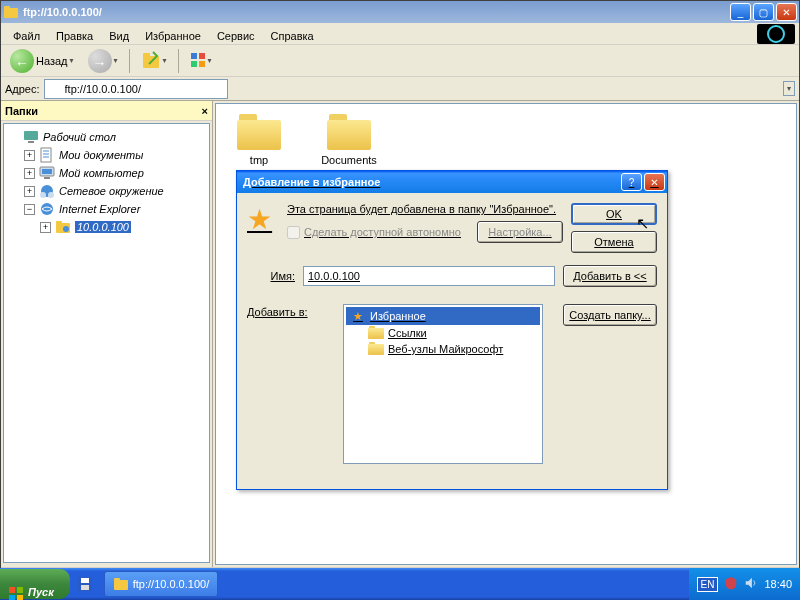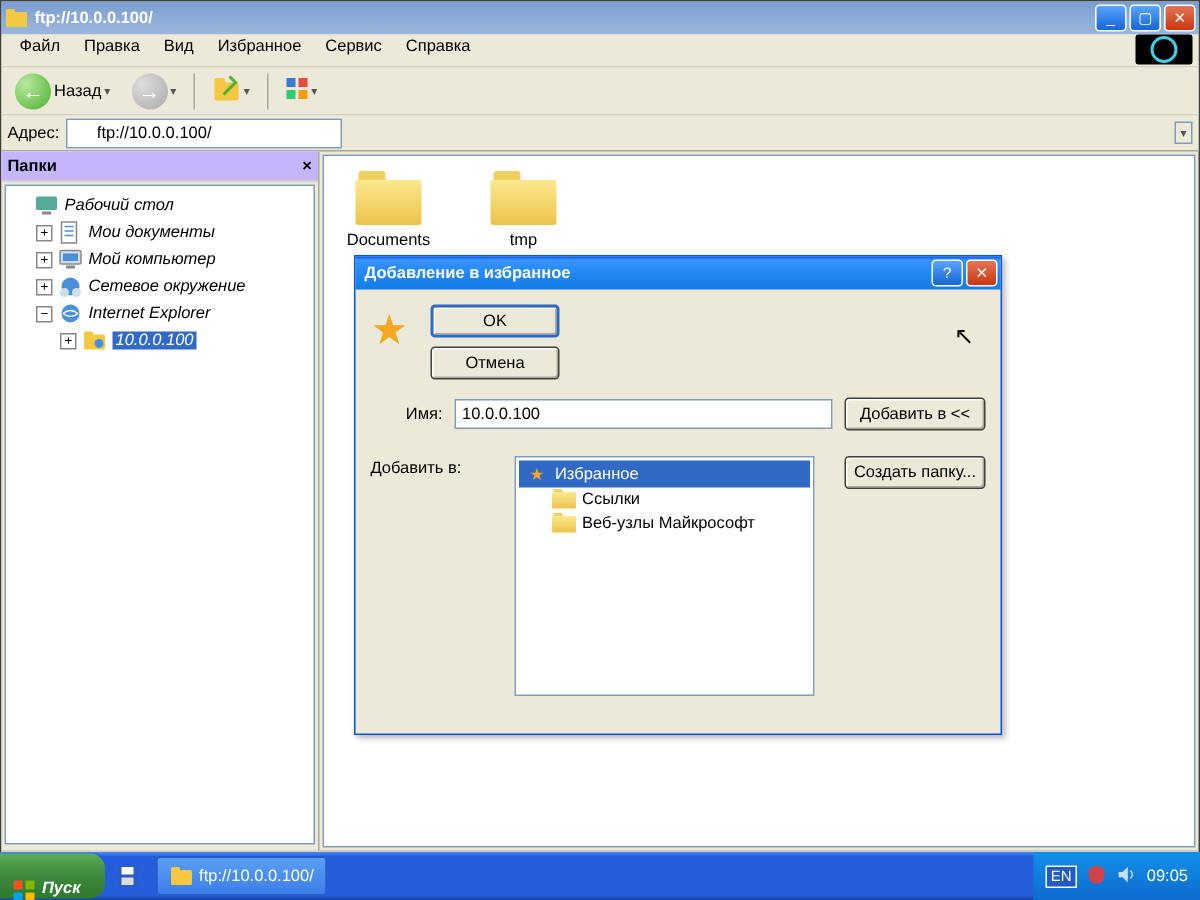--- a/index.html
+++ b/index.html
@@ -9,40 +9,40 @@
 .main-window { left: 0; top: 0; width: 800px; height: 568px; border: 1px solid #404040; }
 
 .titlebar { height: 22px; background: linear-gradient(to bottom, #0058ee, #3a93ff 10%, #288af7 40%, #127ce7); color: #fff; display: flex; align-items: center; padding: 0 2px; }
 .titlebar.inactive { background: linear-gradient(to bottom, #7a9ed0, #9db7dc); }
 .titlebar .icon { width: 16px; height: 16px; margin-right: 4px; }
 .titlebar .title { flex: 1; font-weight: bold; }
 .titlebar .win-btns { display: flex; gap: 2px; }
 .win-btn { width: 21px; height: 18px; background: linear-gradient(to bottom, #5aa3ff, #1666d5); border: 1px solid #fff; border-radius: 3px; color: #fff; display: flex; align-items: center; justify-content: center; font-family: Marlett, Arial; font-size: 10px; cursor: pointer; }
 .win-btn.close { background: linear-gradient(to bottom, #e67454, #c83810); }
 
-.menubar { height: 22px; background: #ece9d8; display: flex; align-items: flex-start; padding: 0 4px; border-bottom: 1px solid #d4d0c8; }
+.menubar { height: 22px; background: #ece9d8; display: flex; align-items: flex-end; padding: 0 4px; border-bottom: 1px solid #d4d0c8; }
 .menu-item { padding: 2px 8px; cursor: pointer; }
 .menu-logo { margin-left: auto; width: 38px; height: 20px; background: #000; border-radius: 2px; display:flex; align-items:center; justify-content:center; }
 .menu-logo::after { content:''; width:14px; height:14px; border:2px solid #3fd0e8; border-radius:50%; }
 
 .toolbar { height: 32px; background: #ece9d8; display: flex; align-items: center; padding: 0 4px; border-bottom: 1px solid #d4d0c8; gap: 4px; }
 .tb-btn { display: flex; align-items: center; padding: 2px 4px; border: 1px solid transparent; border-radius: 3px; cursor: pointer; gap: 2px; }
 .nav-circle { width: 24px; height: 24px; border-radius: 50%; background: radial-gradient(circle at 30% 30%, #b8e8a0, #4eb030); display: flex; align-items: center; justify-content: center; color: #fff; font-size: 14px; }
 .nav-circle.fwd { background: radial-gradient(circle at 30% 30%, #ddd, #aaa); }
 .tb-sep { width: 1px; height: 24px; background: #aca899; margin: 0 2px; }
 .dropdown-arrow { font-size: 8px; color: #555; }
 
 .addressbar { height: 24px; background: #ece9d8; display: flex; align-items: center; padding: 0 4px; border-bottom: 1px solid #aca899; gap: 4px; justify-content: center; }
 .addr-input { flex: 1; height: 20px; border: 1px solid #7f9db9; background: #fff; padding: 0 20px 0 20px; position: relative; }
 .addr-wrapper { flex:1; position:relative; }
 .addr-icon { position:absolute; left:2px; top:2px; width:16px; height:16px; }
 
 .content { display: flex; height: calc(100% - 100px); }
 .sidebar { width: 212px; background: #ece9d8; border-right: 1px solid #aca899; }
-.sidebar-header { height: 20px; background: #c4b5fd; border-bottom: 1px solid #d4d0c8; display: flex; align-items: center; padding: 0 4px; font-weight: bold; }
+.sidebar-header { height: 20px; background: #fef9c3; border-bottom: 1px solid #d4d0c8; display: flex; align-items: center; padding: 0 4px; font-weight: bold; }
 .sidebar-header .close { margin-left: auto; cursor: pointer; font-family: Arial; }
 .tree { padding: 4px; background: #fff; border: 1px solid #7f9db9; margin: 2px; height: calc(100% - 26px); overflow: auto; font-style: italic; }
 .tree-item { display: flex; align-items: center; padding: 1px 0; cursor: pointer; white-space: nowrap; }
 .tree-item .expander { width: 11px; height: 11px; border: 1px solid #888; background: #fff; display: flex; align-items: center; justify-content: center; font-size: 9px; line-height: 1; margin-right: 4px; cursor: pointer; }
 .tree-item .spacer { width: 15px; }
 .tree-icon { width: 16px; height: 16px; margin-right: 4px; display:inline-flex; align-items:center; justify-content:center; }
 .indent-1 { padding-left: 16px; }
 .indent-2 { padding-left: 32px; }
 .tree-item.selected span.label { background: #316ac5; color: #fff; padding: 0 2px; }
 
@@ -50,21 +50,21 @@
 .folder-item { display: flex; flex-direction: column; align-items: center; width: 70px; cursor: pointer; }
 .folder-icon-lg { width: 48px; height: 40px; position: relative; }
 .folder-icon-lg::before { content:''; position:absolute; left:4px; top:2px; width:18px; height:8px; background:#f0d060; border-radius:2px 2px 0 0; }
 .folder-icon-lg::after { content:''; position:absolute; left:2px; top:8px; width:44px; height:30px; background:linear-gradient(to bottom,#fce890,#ecc24a); border-radius:2px; }
 .folder-label { text-align: center; margin-top: 2px; }
 
 .statusbar { height: 20px; background: #ece9d8; border-top: 1px solid #d4d0c8; display: flex; align-items: center; }
 .status-cell { border: 1px solid #aca899; border-top:none; border-bottom:none; height: 18px; padding: 0 6px; display: flex; align-items: center; gap: 4px; }
 
 
-.dialog { position: absolute; left: 236px; top: 170px; width: 432px; height: 320px; background: #ece9d8; border: 1px solid #0054e3; box-shadow: 2px 2px 4px rgba(0,0,0,0.3); }
+.dialog { position: absolute; left: 236px; top: 170px; width: 432px; height: 320px; background: #ece9d8; border: 1px solid #0054e3; box-shadow: 2px 2px 4px rgba(0,0,0,0.3); text-decoration: underline; }
 .dialog .titlebar { background: linear-gradient(to bottom, #0058ee, #3a93ff 10%, #288af7 40%, #127ce7); }
 .dialog-body { padding: 10px; }
 .dialog-row { display: flex; align-items: flex-start; gap: 8px; margin-bottom: 8px; }
 .star-icon { width: 32px; height: 32px; color: #f5a623; font-size: 28px; }
 .dialog-text { flex: 1; }
 .dialog-btns { display: flex; flex-direction: column; gap: 6px; }
 .btn { min-width: 86px; height: 22px; background: #ece9d8; border: 1px solid #404040; border-radius: 3px; cursor: pointer; box-shadow: inset 1px 1px #fff, inset -1px -1px #aca899; }
 .btn.default { border: 2px solid #316ac5; }
 .checkbox-row { display: flex; align-items: center; gap: 4px; color: #888; margin-top: 6px; }
 .checkbox-row input { margin: 0; }
@@ -238,25 +238,25 @@
                 <circle cx="11" cy="10" r="3" fill="#4a90d9"></circle>
               </svg>
             </span>
             <span class="label">10.0.0.100</span>
           </div>
         </div>
     </div>
     <div class="main-area" id="folder-view">
         <div class="folder-item">
           <div class="folder-icon-lg"></div>
-          <div class="folder-label">Documents</div>
+          <div class="folder-label">tmp</div>
         </div>
         <div class="folder-item">
           <div class="folder-icon-lg"></div>
-          <div class="folder-label">tmp</div>
+          <div class="folder-label">Documents</div>
         </div>
       </div>
   </div>
 
   <div class="statusbar">
     <div class="status-cell" style="flex:1"></div>
     <div class="status-cell" style="width:120px">Пользователь: vic</div>
     <div class="status-cell" style="width:190px">
       <span>
         <svg viewBox="0 0 16 16" width="14" height="14">
@@ -274,20 +274,28 @@
   <div class="titlebar">
     <span class="title" style="padding-left:4px">Добавление в избранное</span>
     <div class="win-btns">
       <div class="win-btn">?</div>
       <div class="win-btn close">✕</div>
     </div>
   </div>
   <div class="dialog-body">
     <div class="dialog-row">
       <div class="star-icon">★</div>
+      <div class="dialog-text">
+        <div>Эта страница будет добавлена в папку "Избранное".</div>
+        <div class="checkbox-row">
+          <input type="checkbox" disabled="" style="">
+          <span>Сделать доступной автономно</span>
+          <button class="btn" disabled="" style="margin-left:auto; color:#888">Настройка...</button>
+        </div>
+      </div>
       <div class="dialog-btns">
         <button class="btn default">OK</button>
         <button class="btn">Отмена</button>
       </div>
     </div>
     <div class="name-row">
       <label>Имя:</label>
       <input class="name-input" value="10.0.0.100" style="">
       <button class="btn" style="min-width:94px">Добавить в &lt;&lt;</button>
     </div>
@@ -348,15 +356,15 @@
       <svg viewBox="0 0 16 16" width="14" height="14">
           <path d="M8 1 L14 4 v5 c0 4 -3 6 -6 6 s-6-2-6-6 V4 z" fill="#d0434a"></path>
         </svg>
     </span>
     <span>
       <svg viewBox="0 0 16 16" width="14" height="14">
           <path d="M2 6 h3 l4-4 v12 l-4-4 H2 z" fill="#cde"></path>
           <path d="M11 5 q3 3 0 6" stroke="#cde" fill="none"></path>
         </svg>
     </span>
-    <span>09:05</span>
+    <span>18:40</span>
   </div>
 </div>
 
 </body></html>

